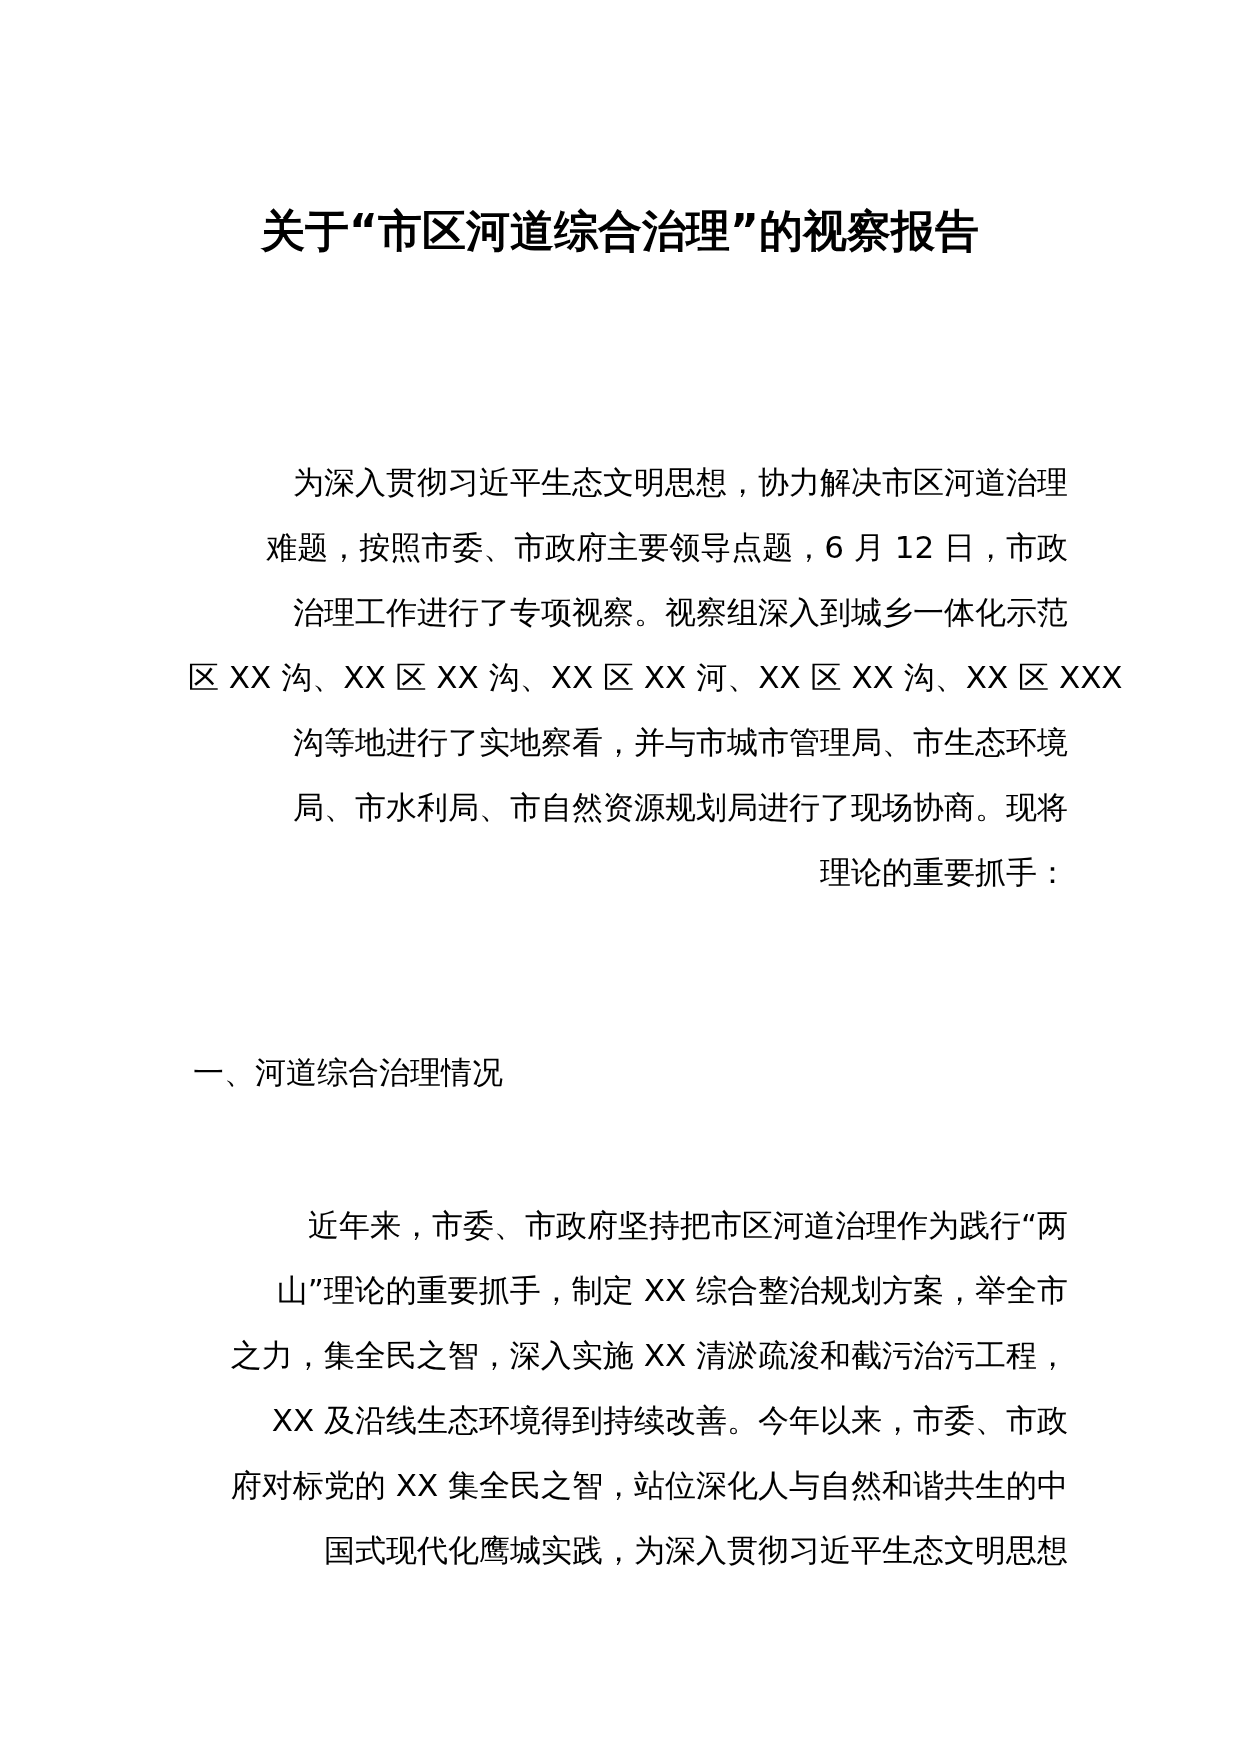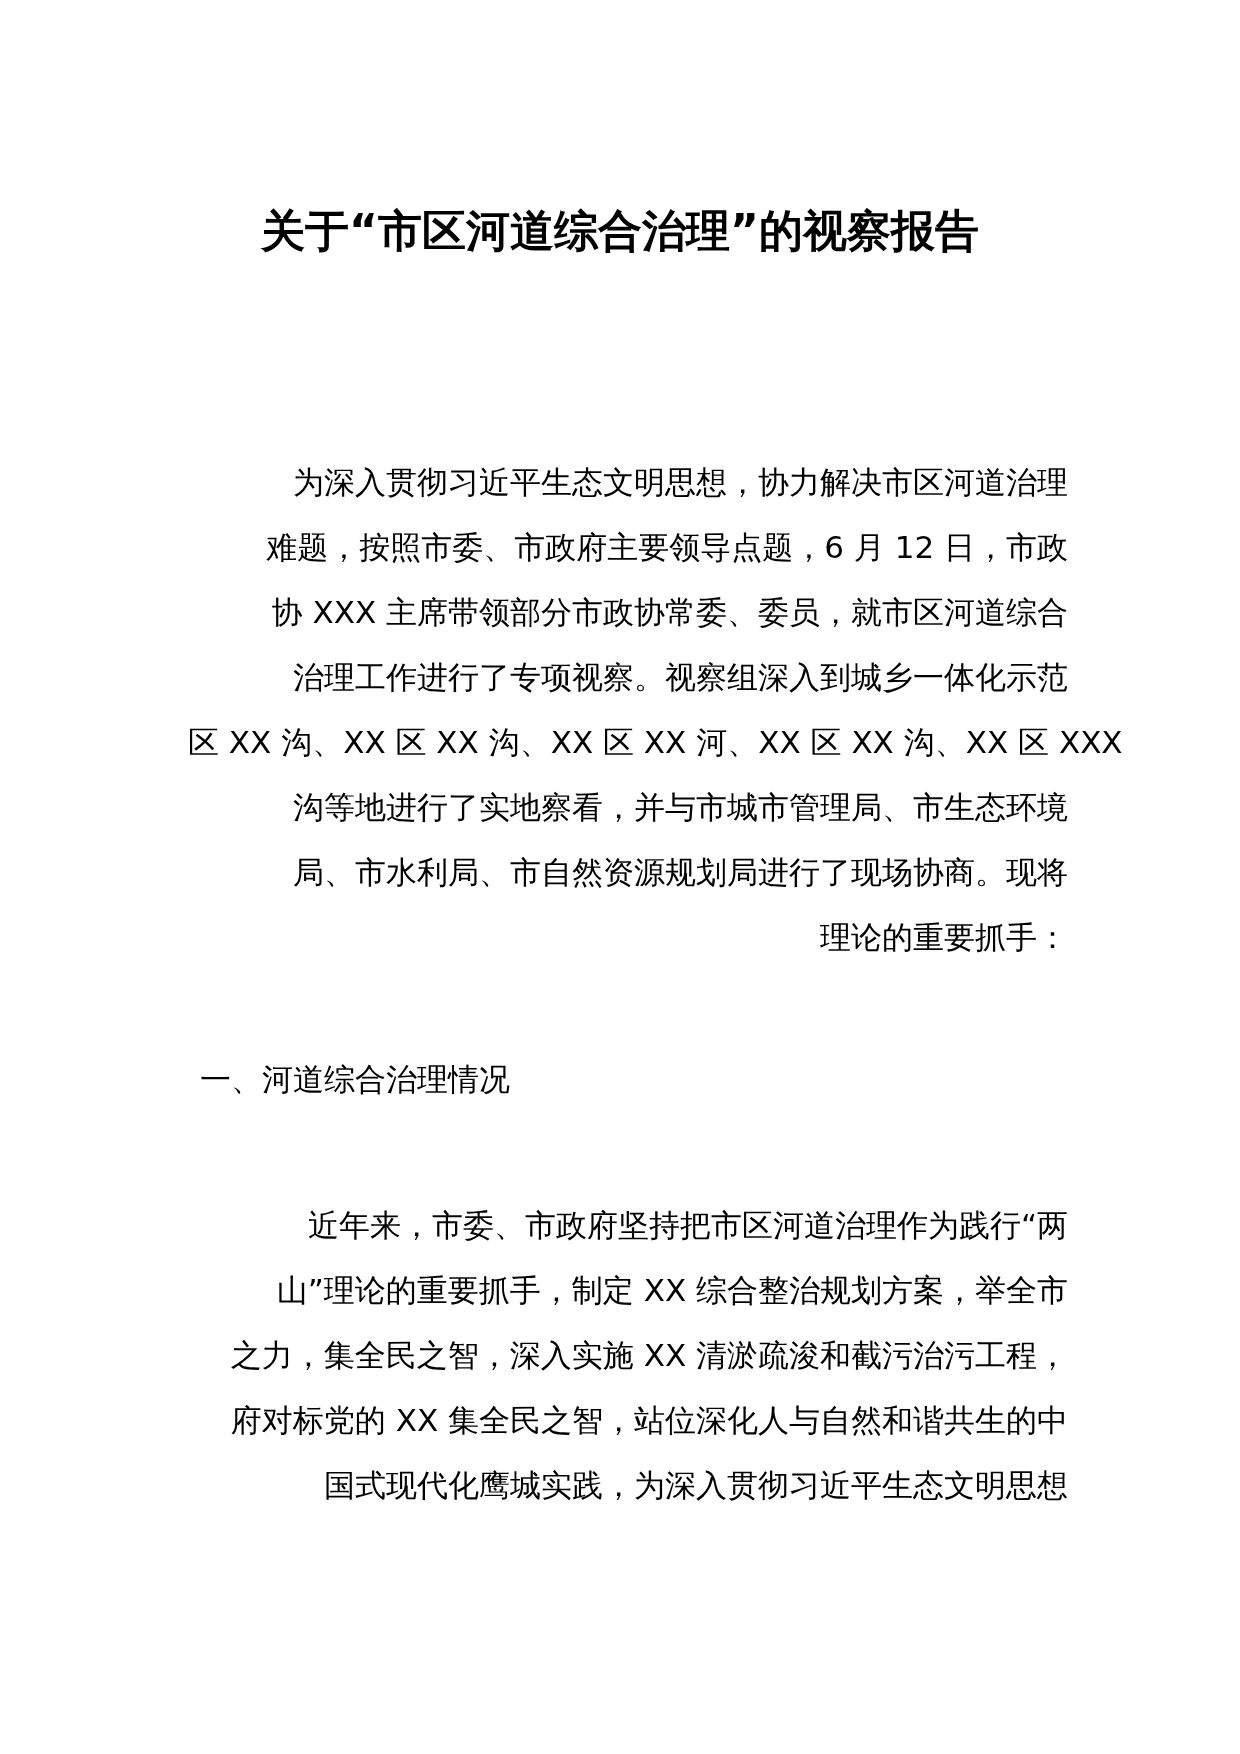--- a/index.html
+++ b/index.html
@@ -51,51 +51,51 @@
       white-space: nowrap;
       height: 65px;
     }
     .para-1 { top: 450px; }
     .section-heading {
       position: absolute;
       left: 188px;
       top: 1035px;
       font-size: 31px;
       line-height: 65px;
-      margin: 12px;
+      margin: 5px;
       font-weight: normal;
       white-space: nowrap;
     }
     .para-2 { top: 1193px; }
   </style>
 </head>
 <body>
 
 <div class="page">
 
   <h1 class="doc-title">关于“市区河道综合治理”的视察报告</h1>
 
   <div class="body para-1">
     <p>
       <span class="line">为深入贯彻习近平生态文明思想，协力解决市区河道治理</span>
       <span class="line">难题，按照市委、市政府主要领导点题，6 月 12 日，市政</span>
-      <span class="line">协 XXX 主席带领部分市政协常委、委员，就市区河道综合</span>
       <span class="line">治理工作进行了专项视察。视察组深入到城乡一体化示范</span>
       <span class="line">区 XX 沟、XX 区 XX 沟、XX 区 XX 河、XX 区 XX 沟、XX 区 XXX</span>
       <span class="line">沟等地进行了实地察看，并与市城市管理局、市生态环境</span>
       <span class="line">局、市水利局、市自然资源规划局进行了现场协商。现将</span>
       <span class="line">理论的重要抓手：</span>
     </p>
   </div>
 
   <h2 class="section-heading">一、河道综合治理情况</h2>
 
   <div class="body para-2">
     <p>
       <span class="line">近年来，市委、市政府坚持把市区河道治理作为践行“两</span>
       <span class="line">山”理论的重要抓手，制定 XX 综合整治规划方案，举全市</span>
       <span class="line">之力，集全民之智，深入实施 XX 清淤疏浚和截污治污工程，</span>
+      <span class="line">XX 及沿线生态环境得到持续改善。今年以来，市委、市政</span>
       <span class="line">府对标党的 XX 集全民之智，站位深化人与自然和谐共生的中</span>
       <span class="line">国式现代化鹰城实践，为深入贯彻习近平生态文明思想</span>
     </p>
   </div>
 
 </div>
 
 </body></html>

